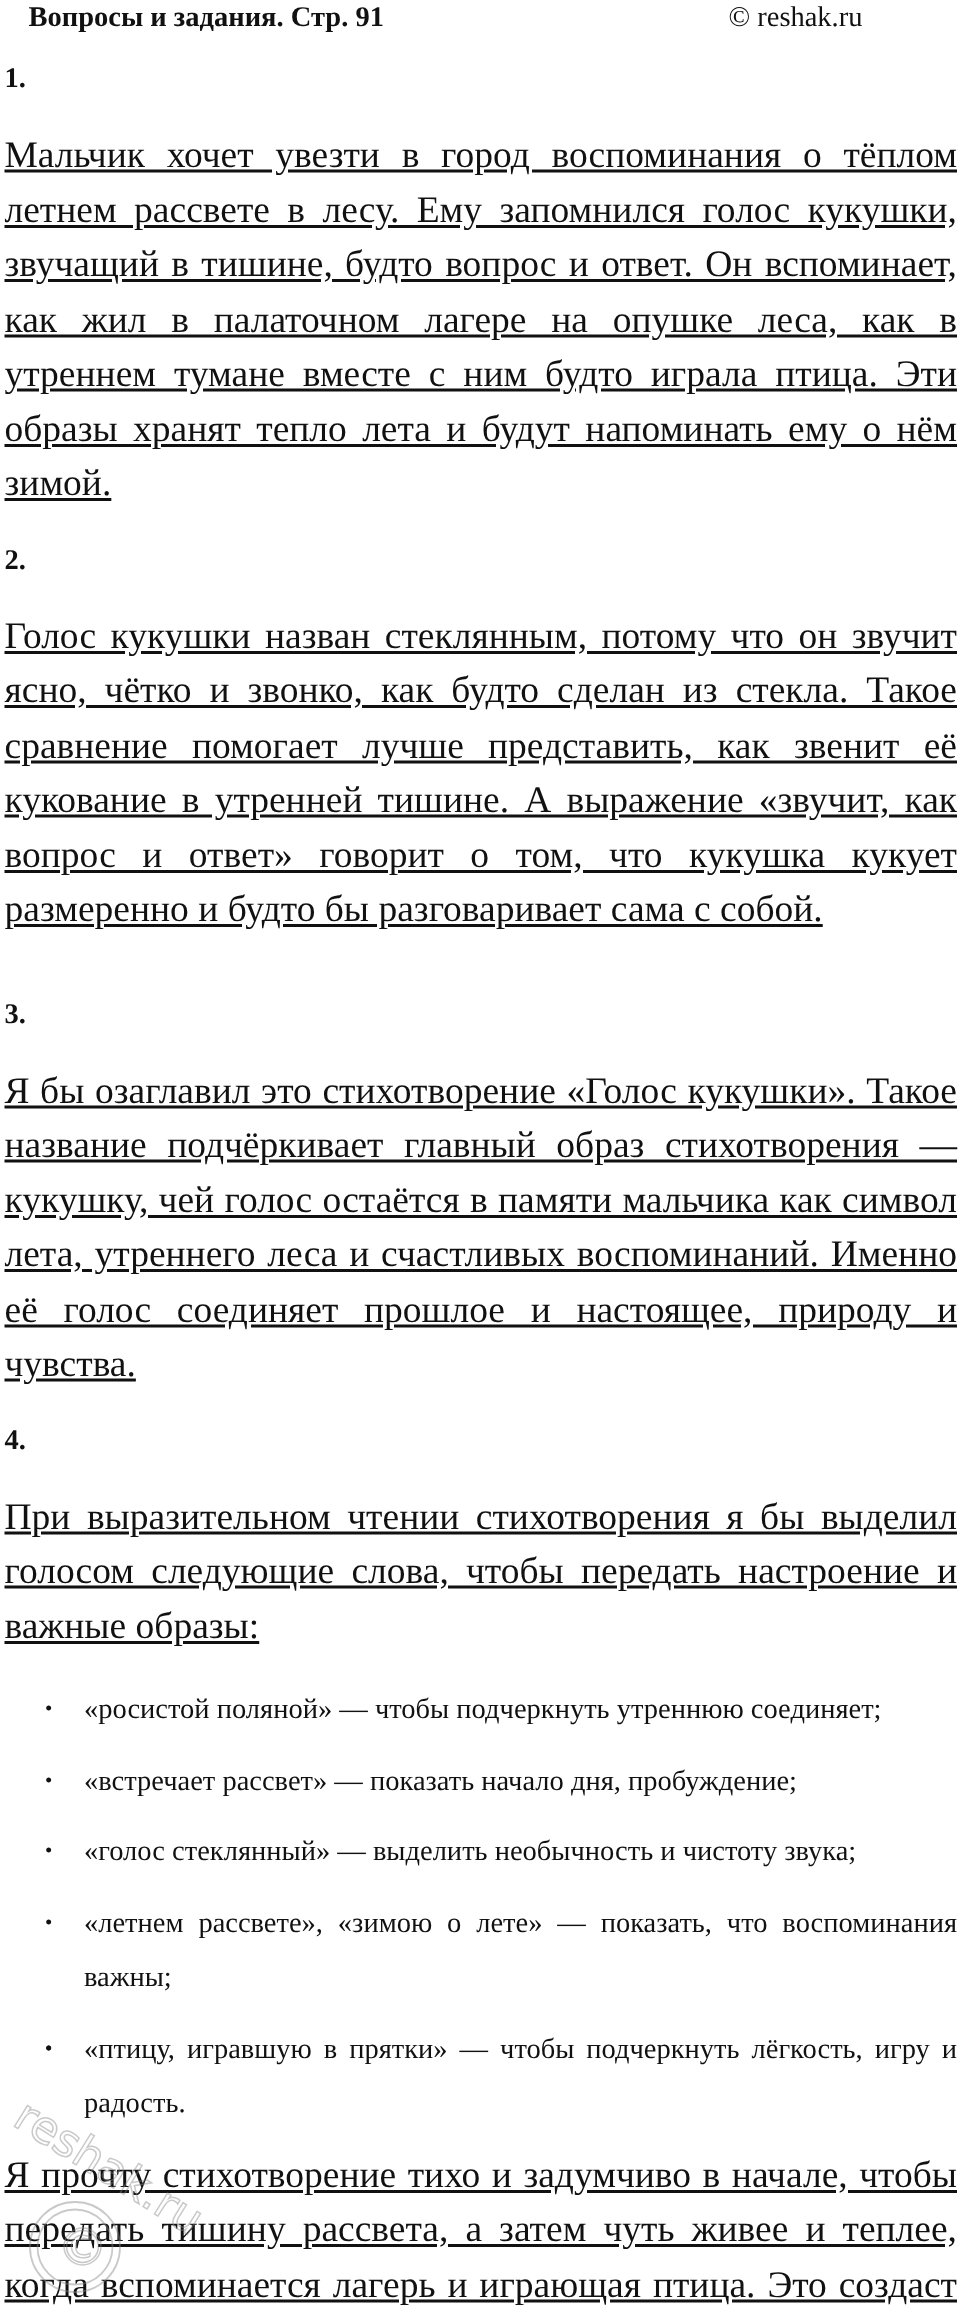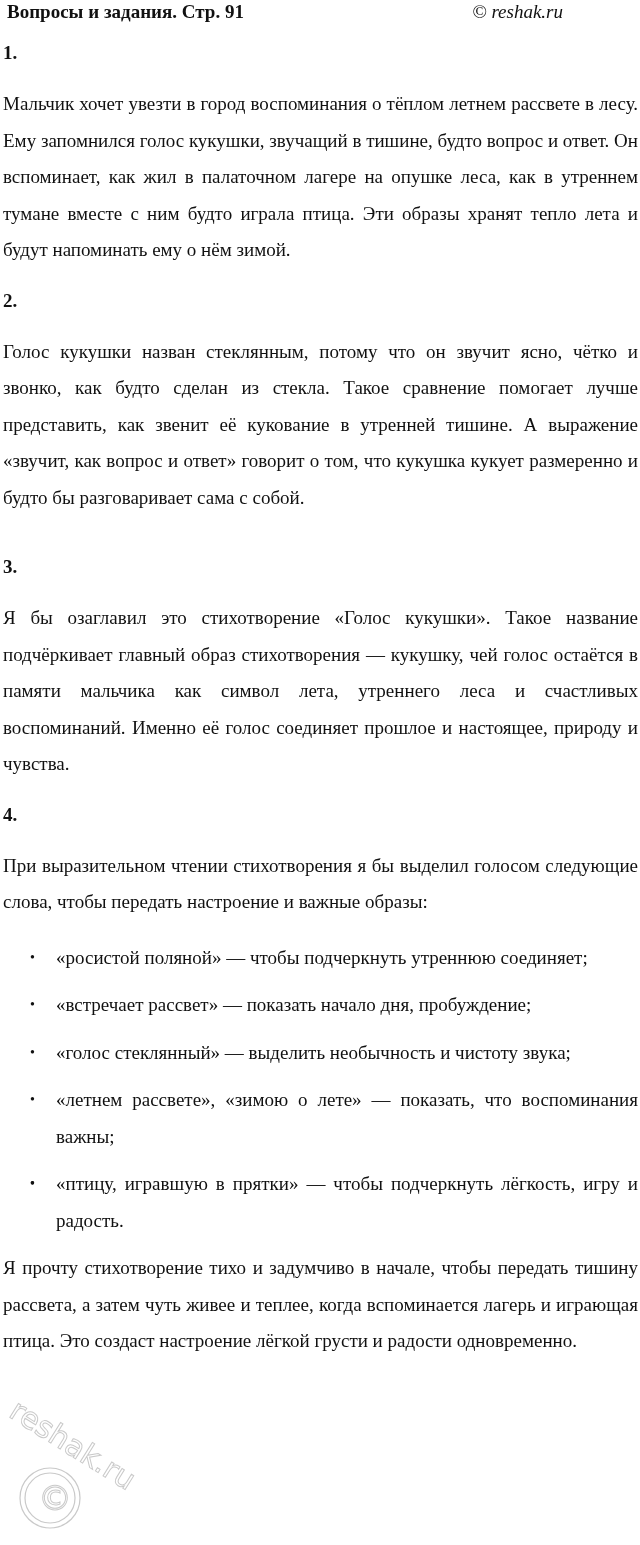--- a/index.html
+++ b/index.html
@@ -11,61 +11,61 @@
       width: 640px;
       height: 1545px;
       position: relative;
       overflow: hidden;
       font-family: "Liberation Serif", "DejaVu Serif", serif;
       color: #111111;
     }
     .header {
       position: absolute;
       top: 0;
-      left: 4px;
+      left: 16px;
       width: 561px;
       height: 26px;
     }
     .header-title {
       position: absolute;
       left: 3px;
       top: 0px;
       font-size: 19px;
       font-weight: bold;
       line-height: 24px;
       white-space: nowrap;
     }
     .header-copy {
       position: absolute;
       right: 2px;
       top: 0px;
       font-size: 19px;
       line-height: 24px;
       white-space: nowrap;
-      font-style: italic;
     }
     .content {
       position: absolute;
       left: 3px;
       top: 40px;
       width: 635px;
     }
     .section-num {
       font-size: 19px;
       font-weight: bold;
       line-height: 26px;
       margin: 0;
       height: 46px;
     }
     p.para {
       margin: 0;
-      font-size: 19px;
+      font-size: 25px;
       line-height: 36.5px;
       text-align: justify;
       text-align-last: left;
+      text-decoration: underline;
     }
     .after-para {
       height: 19px;
     }
     ul.bullets {
       list-style: none;
       margin: 0;
       padding: 0;
     }
     ul.bullets li {

